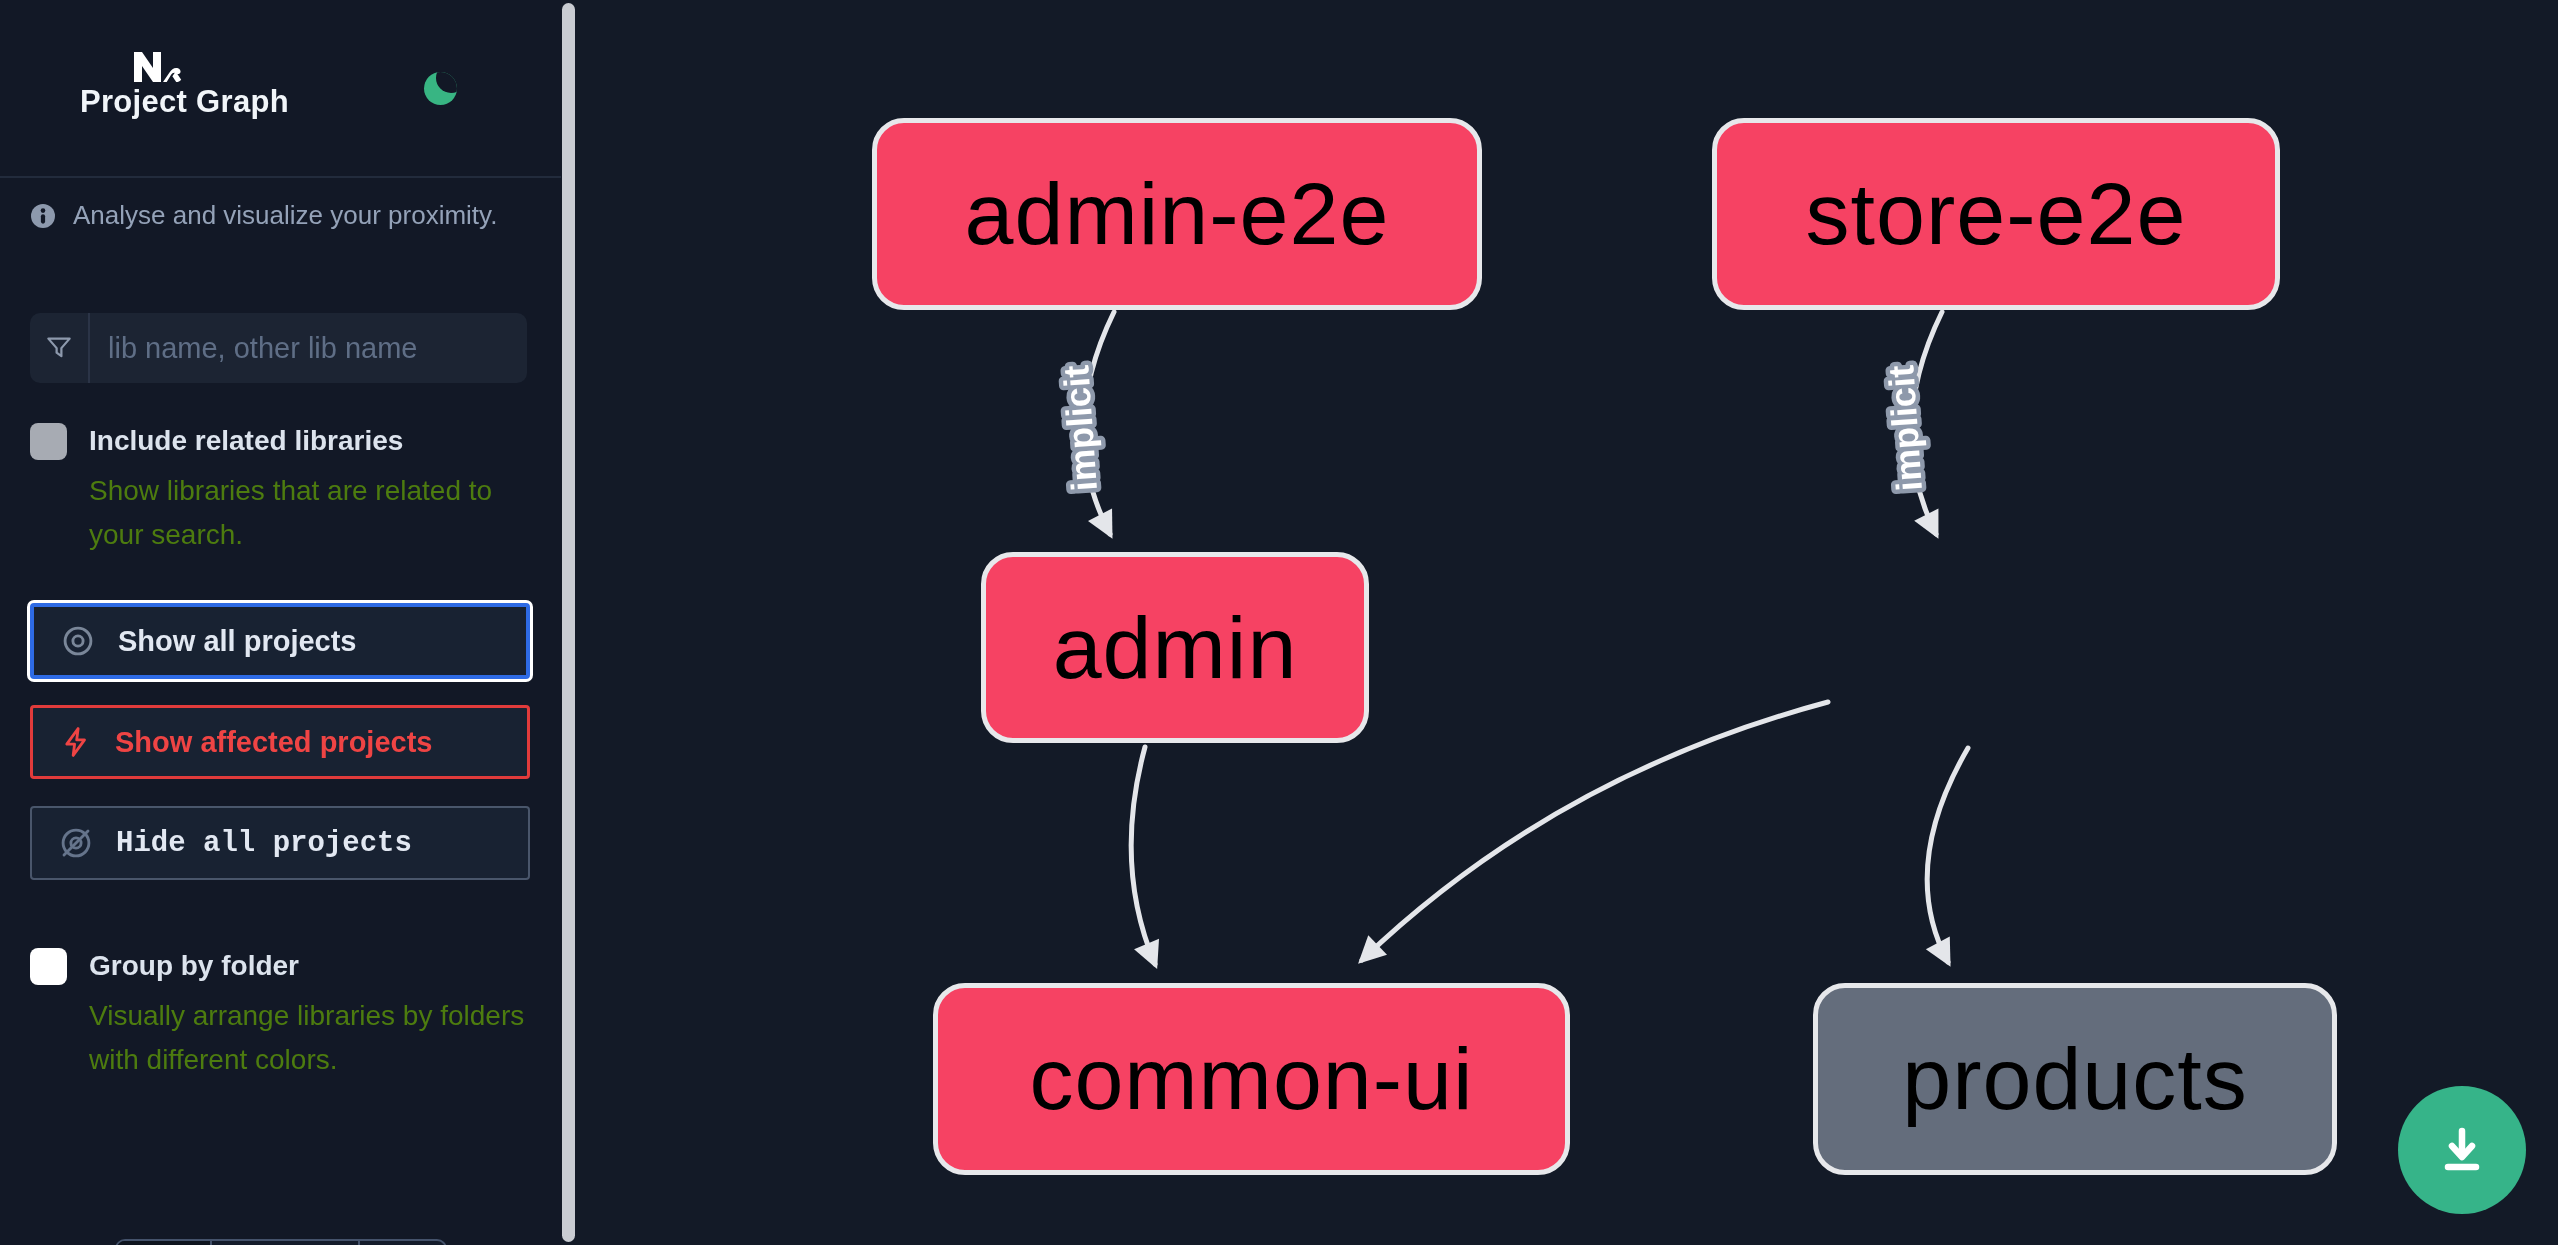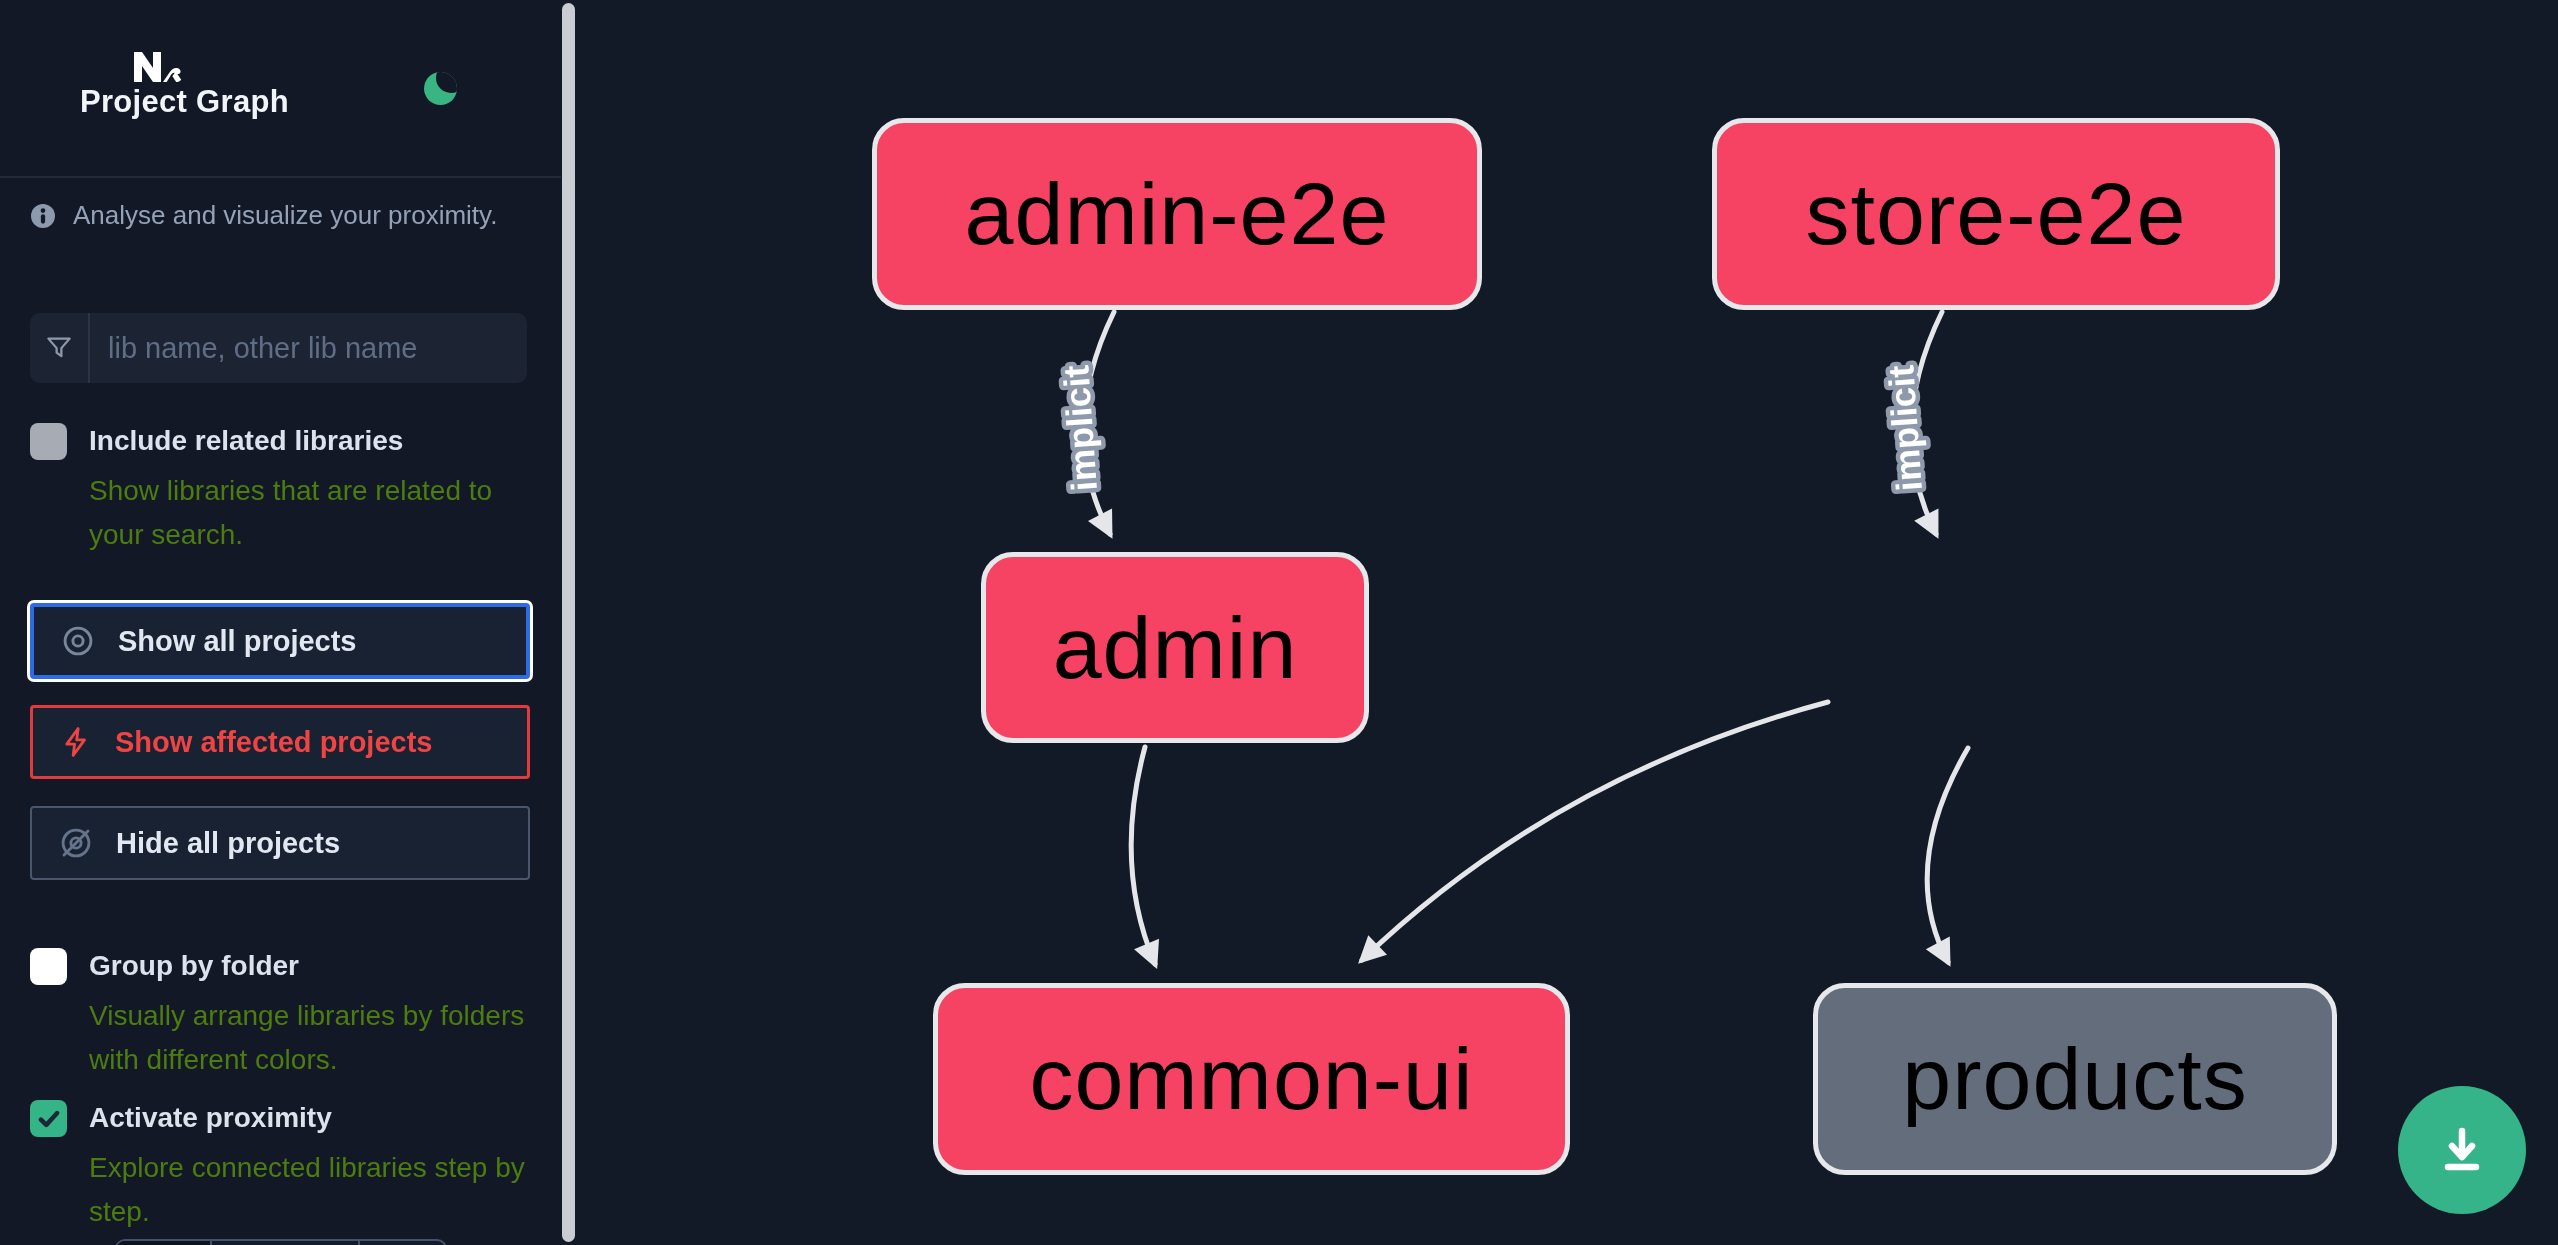--- a/index.html
+++ b/index.html
@@ -37,21 +37,21 @@
   .cb.green{background:#35b488;}
   .opt-label{font-size:28px;font-weight:700;color:#dce3ed;line-height:40px;}
   .opt-desc{margin-top:8px;font-size:28px;color:#4d7c0f;line-height:44px;width:460px;}
 
   .btn{position:absolute;left:30px;width:500px;border-radius:4px;display:flex;align-items:center;
        gap:22px;padding-left:26px;box-sizing:border-box;background:#182232;cursor:pointer;}
   .btn-label{font-size:29px;font-weight:700;color:#e2e8f2;}
   .btn-all{top:603px;height:76px;border:4px solid #2e6be5;box-shadow:0 0 0 3px #ffffff;}
   .btn-affected{top:705px;height:74px;border:3px solid #e13b3b;}
   .btn-affected .btn-label{color:#ef4444;}
-  .btn-hide{top:806px;height:74px;border:2px solid #49566b;}
+  .btn-hide{top:806px;height:74px;border:2px solid #49566b;font-family:Liberation Mono, monospace;}
 
   .seg-ctrl{position:absolute;left:115px;top:1239px;width:328px;height:8px;background:#141c2b;
             border:2px solid #44526b;border-bottom:none;border-radius:10px 10px 0 0;overflow:hidden;}
   .seg-ctrl .d1,.seg-ctrl .d2{position:absolute;top:0;width:2px;height:10px;background:#44526b;}
   .seg-ctrl .d1{left:93px;} .seg-ctrl .d2{left:241px;}
   .seg-ctrl .s1{position:absolute;left:0;top:0;width:93px;height:10px;background:#0e141e;}
 
   .scrollbar{position:absolute;left:562px;top:3px;width:13px;height:1239px;background:#c9ccd2;border-radius:7px;cursor:grab;}
   .edges{position:absolute;left:0;top:0;}
   .edge{stroke:#e4e6ea;stroke-width:5;fill:none;stroke-linecap:round;}
@@ -141,31 +141,20 @@
     </div>
 
     <div class="option" style="top:946px">
       <div class="cb white"></div>
       <div class="texts">
         <div class="opt-label">Group by folder</div>
         <div class="opt-desc">Visually arrange libraries by folders with different colors.</div>
       </div>
     </div>
 
-    <div class="option" style="top:1098px">
-      <div class="cb green">
-        <svg width="26" height="26" viewBox="0 0 24 24" fill="none" stroke="#1d2735" stroke-width="4.2" stroke-linecap="round" stroke-linejoin="round">
-          <path d="M4.5 12.5l5 5 10-11"></path>
-        </svg>
-      </div>
-      <div class="texts">
-        <div class="opt-label">Activate proximity</div>
-        <div class="opt-desc">Explore connected libraries step by step.</div>
-      </div>
-    </div>
 
     <div class="seg-ctrl">
       <div class="s1"></div>
         <div class="d1"></div>
         <div class="d2"></div>
     </div>
   </div>
 
   <div class="scrollbar"></div>
 

